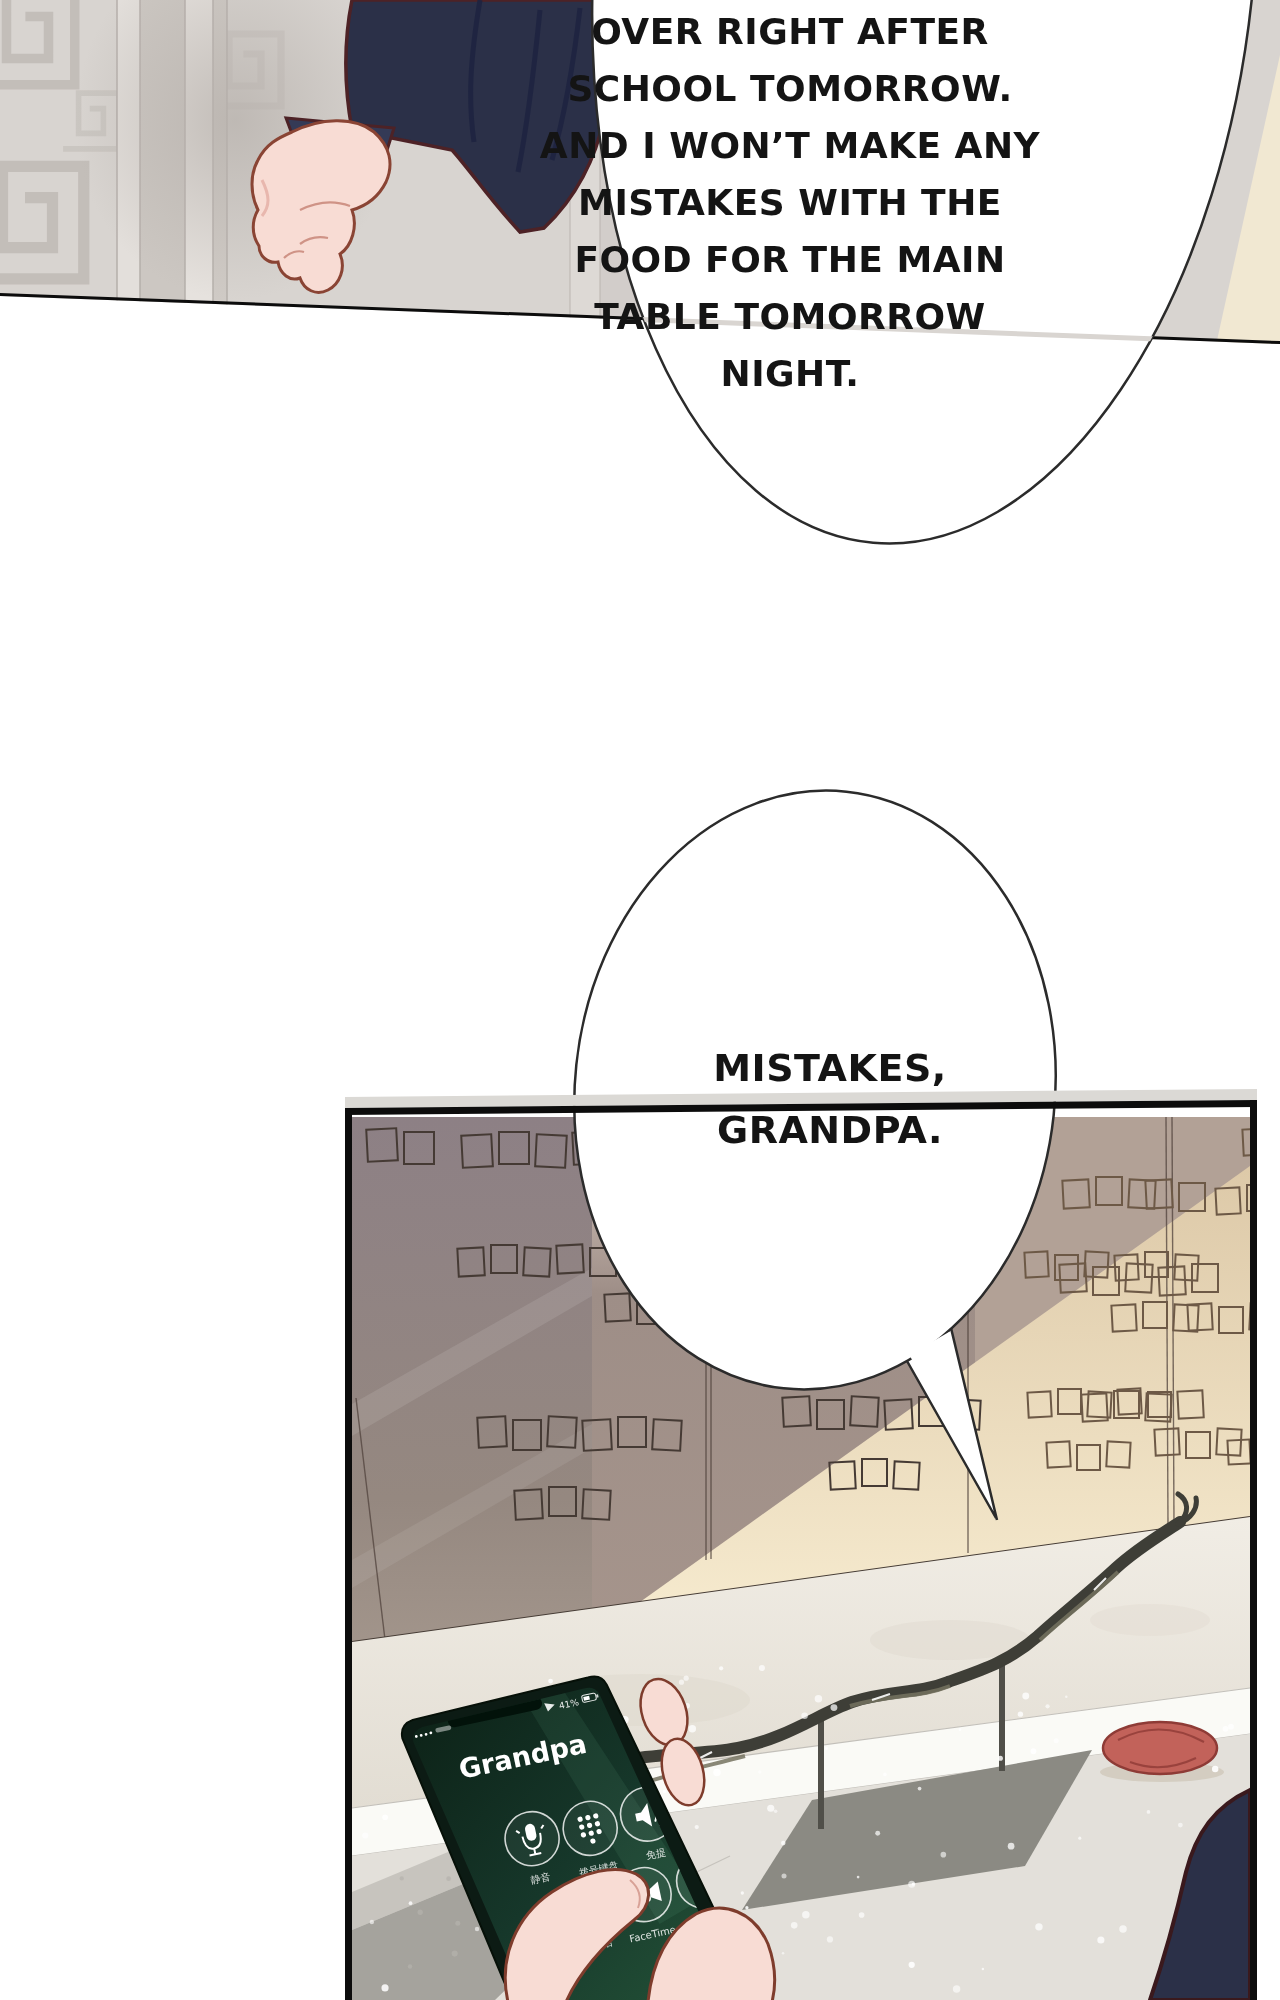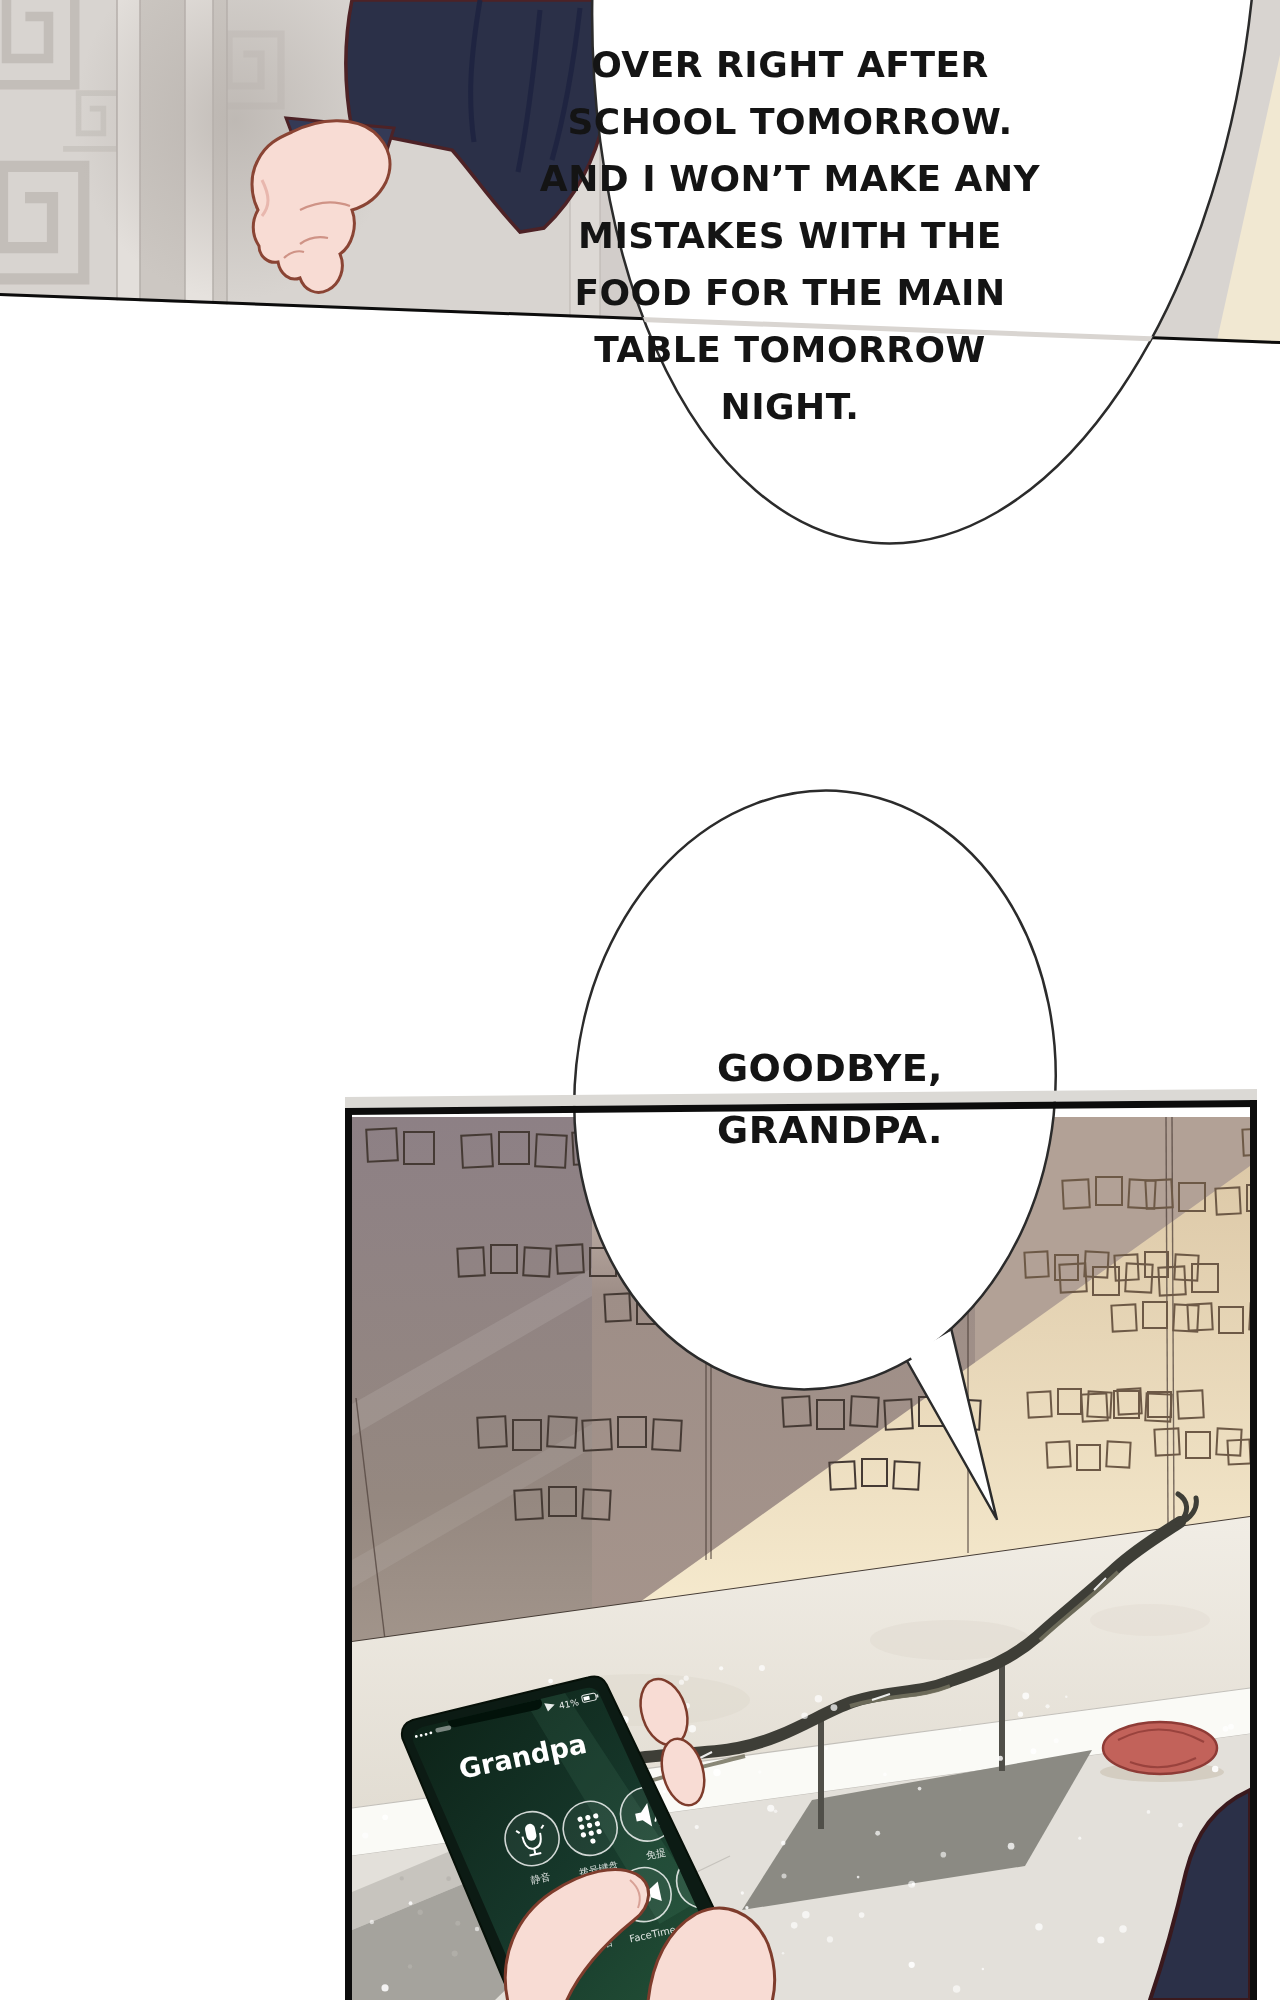--- a/index.html
+++ b/index.html
@@ -8,21 +8,21 @@
     --wall-gray:#d8d4d0; --wall-mauve:#8f8287; --wall-cream:#eedcbc;
     --marble:#efebe3; --cushion-red:#c2625a; --screen-green:#16372a; --end-call-red:#e0443c;
   }
   html,body{margin:0;padding:0;background:#777;}
   #stage{position:relative;width:1280px;height:2000px;background:#fff;overflow:hidden;margin:0 auto;
          font-family:"DejaVu Sans",sans-serif;}
   #art{position:absolute;left:0;top:0;z-index:1;}
   svg text{font-family:"DejaVu Sans",sans-serif;}
   .bubble-text{position:absolute;z-index:5;text-align:center;white-space:pre-line;color:var(--ink);
     font-family:"DejaVu Sans",sans-serif;font-weight:700;letter-spacing:.5px;}
-  #bubble1-text{left:505px;top:3px;width:570px;font-size:36px;line-height:57px;margin-top:33px;}
+  #bubble1-text{left:505px;top:3px;width:570px;font-size:36px;line-height:57px;}
   #bubble2-text{left:630px;top:1037px;width:400px;font-size:38px;line-height:62px;}
 </style>
 </head>
 <body>
 
 <div id="stage">
 <svg id="art" width="1280" height="2000" viewBox="0 0 1280 2000">
   <defs>
     <clipPath id="clipP1">
           <path d="M0,0 H1280 V344 L0,296 Z"></path>
@@ -463,15 +463,15 @@
   </g>
 </svg>
 
 <div id="bubble1-text" class="bubble-text">OVER RIGHT AFTER
 SCHOOL TOMORROW.
 AND I WON’T MAKE ANY
 MISTAKES WITH THE
 FOOD FOR THE MAIN
 TABLE TOMORROW
 NIGHT.</div>
-<div id="bubble2-text" class="bubble-text">GOODBYE,
+<div id="bubble2-text" class="bubble-text">MISTAKES,
 GRANDPA.</div>
 </div>
 
 </body></html>

